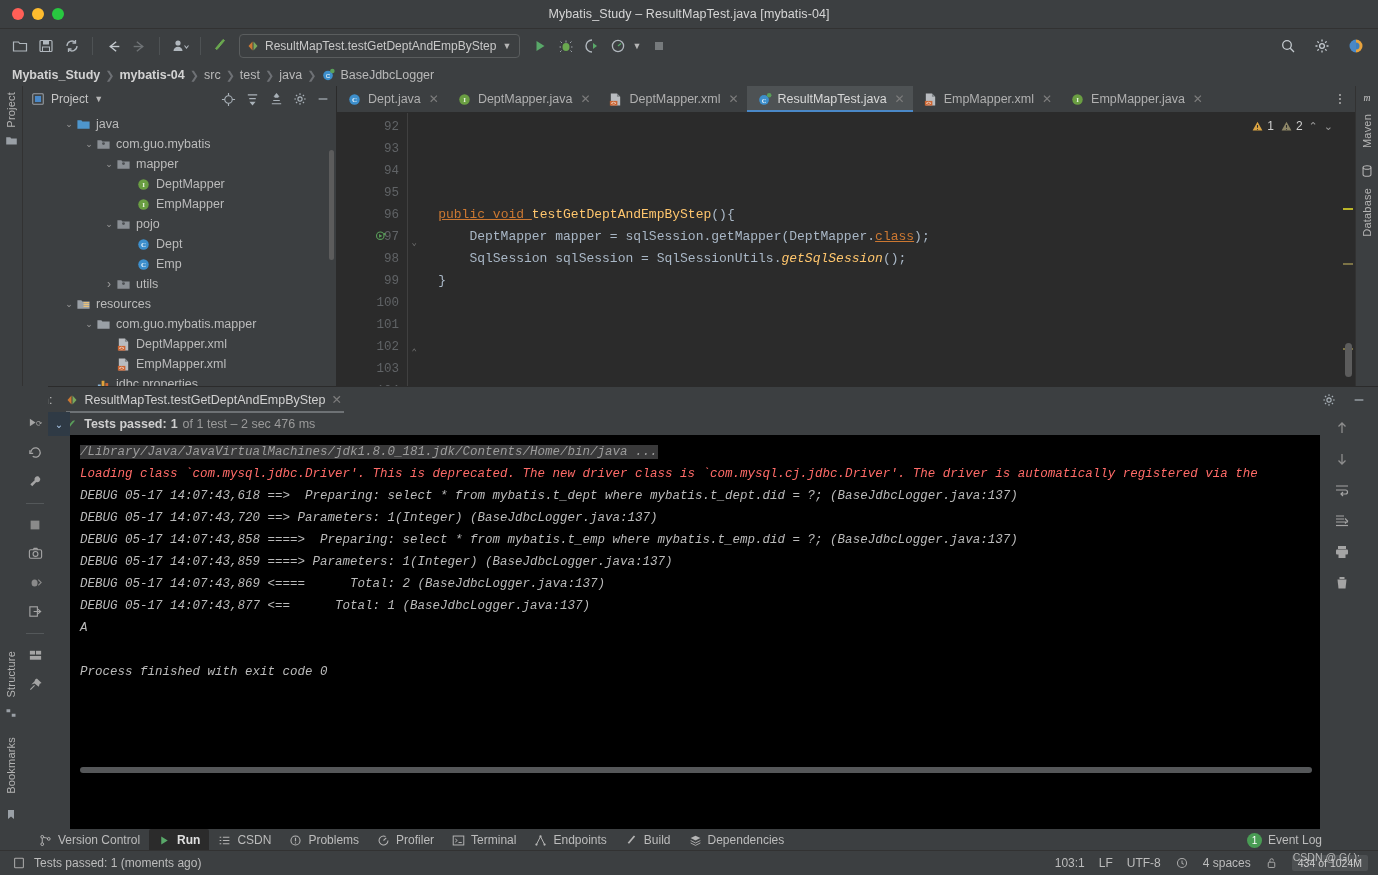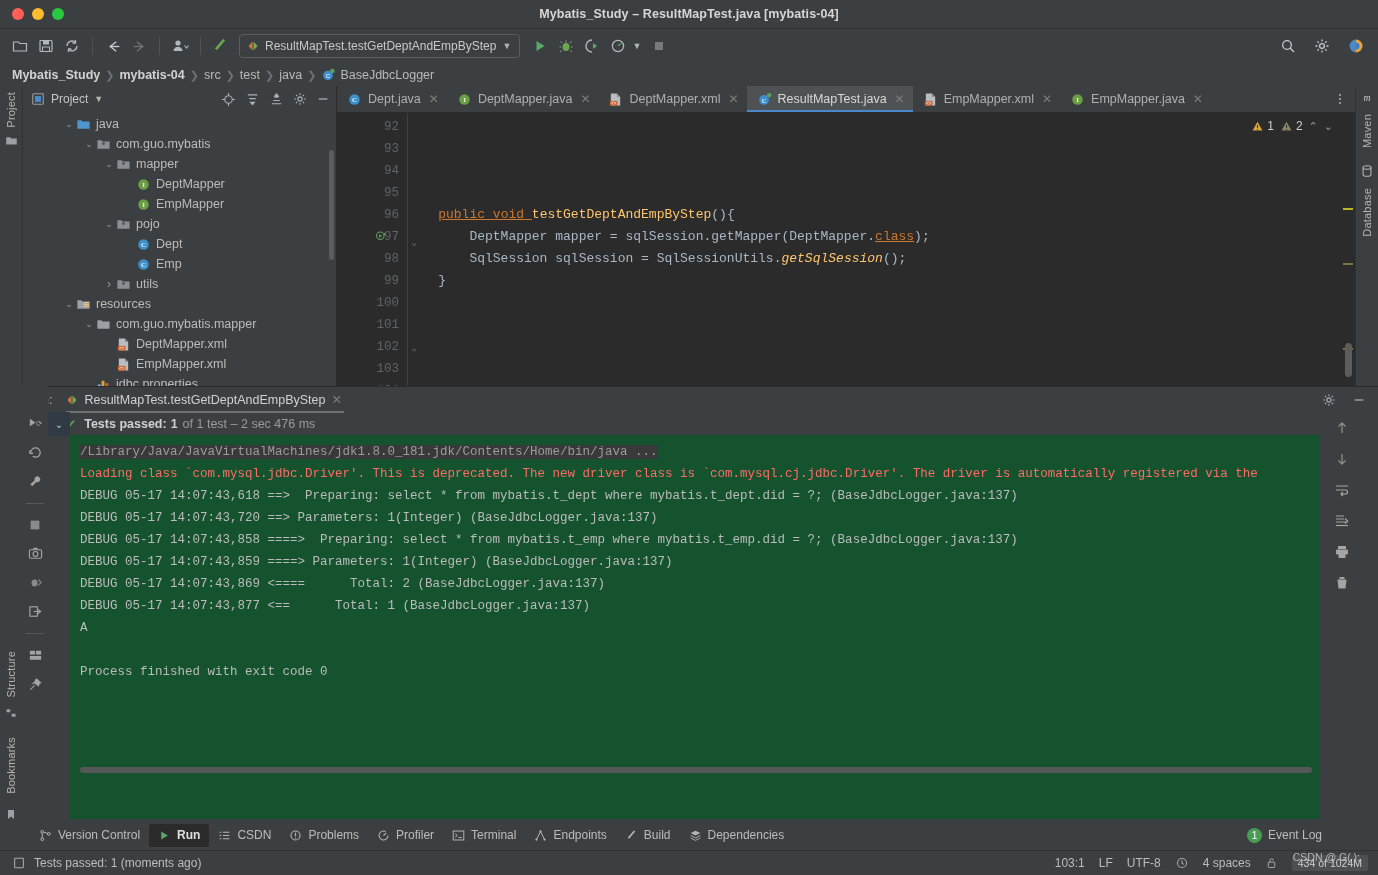--- a/index.html
+++ b/index.html
@@ -22,21 +22,21 @@
     display: flex; align-items: center; position: relative;
     border-bottom: 1px solid #323232;
   }
   .traffic { display: flex; gap: 8px; padding-left: 12px; align-items: center; }
   .dot { width: 12px; height: 12px; border-radius: 50%; }
   .dot.red { background: #ff5f57; }
   .dot.yellow { background: #febc2e; }
   .dot.green { background: #28c840; }
   .title-text {
     position: absolute; left: 0; right: 0; text-align: center;
-    font-size: 12.5px; font-weight: bold; color: #d6d6d6;
+    font-size: 12.5px; font-weight: normal; color: #d6d6d6;
     letter-spacing: 0.1px; pointer-events: none;
   }
 
   
   .toolbar {
     height: 34px; background: #3c3f41; display: flex; align-items: center;
     padding: 0 8px; gap: 2px; position: relative;
   }
   .tb-btn {
     width: 24px; height: 24px; display: flex; align-items: center; justify-content: center;
@@ -163,22 +163,22 @@
     display: flex; align-items: center; gap: 6px; padding: 3px 6px 4px 4px;
     position: relative; color: #d0d0d0;
   }
   .run-tab::after { content:""; position:absolute; left:4px; right:4px; bottom:-2px; height:2px; background:#6e7275;}
   .run-header-right { position: absolute; right: 12px; display: flex; gap: 16px; align-items: center; color: #a9b1b8;}
   .status-line {
     height: 22px; display: flex; align-items: center; gap: 8px; padding-left: 52px;
     font-size: 12.5px; color: #bbbbbb; background: #3c3f41;
   }
   .console-body {
-    flex: 1; display: flex; position: relative; background: #14532d;
-    margin-left: 70px; margin-right: 58px; overflow: hidden;
+    flex: 1; display: flex; position: relative; background: #000000;
+    margin-left: 70px; margin-right: 58px; overflow: hidden; font-style: italic;
   }
   .console {
     flex: 1; font-family: "Liberation Mono", monospace; font-size: 12.5px;
     color: #bbbbbb; padding: 6px 0 0 10px; white-space: pre; overflow: hidden;
   }
   .c-line { height: 22px; line-height: 22px; }
   .c-path { color: #9c9c9c; background: #39393a; }
   .c-red { color: #ff6b68; }
 
   .run-left-gutter {
@@ -195,21 +195,21 @@
     position: absolute; right: 14px; top: 420px; width: 44px;
     display: flex; flex-direction: column; align-items: center; gap: 15px; color: #a0a0a0;
   }
   .hscroll {
     position: absolute; left: 80px; right: 66px; bottom: 56px; height: 6px;
     background: #555759; border-radius: 3px;
   }
 
   
   .bottom-bar {
-    position: absolute; left: 0; right: 0; bottom: 24px; height: 32px;
+    position: absolute; left: 0; right: 0; bottom: 24px; height: 22px;
     background: #3c3f41; display: flex; align-items: center; padding-left: 30px; gap: 4px;
     font-size: 12px; color: #bcbcbc;
   }
   .bb-item { display: flex; align-items: center; gap: 6px; padding: 2px 9px; height: 19px; }
   .bb-item.active { background: #2b2b2b; color: #e0e0e0; font-weight: bold; border-radius: 2px;}
   .bottom-bar-right { margin-left: auto; display:flex; align-items:center; gap:6px; padding-right: 56px;}
   .evt-badge {
     width: 15px; height: 15px; border-radius: 50%; background: #499c54; color: #fff;
     font-size: 10px; display: flex; align-items: center; justify-content: center;
   }

